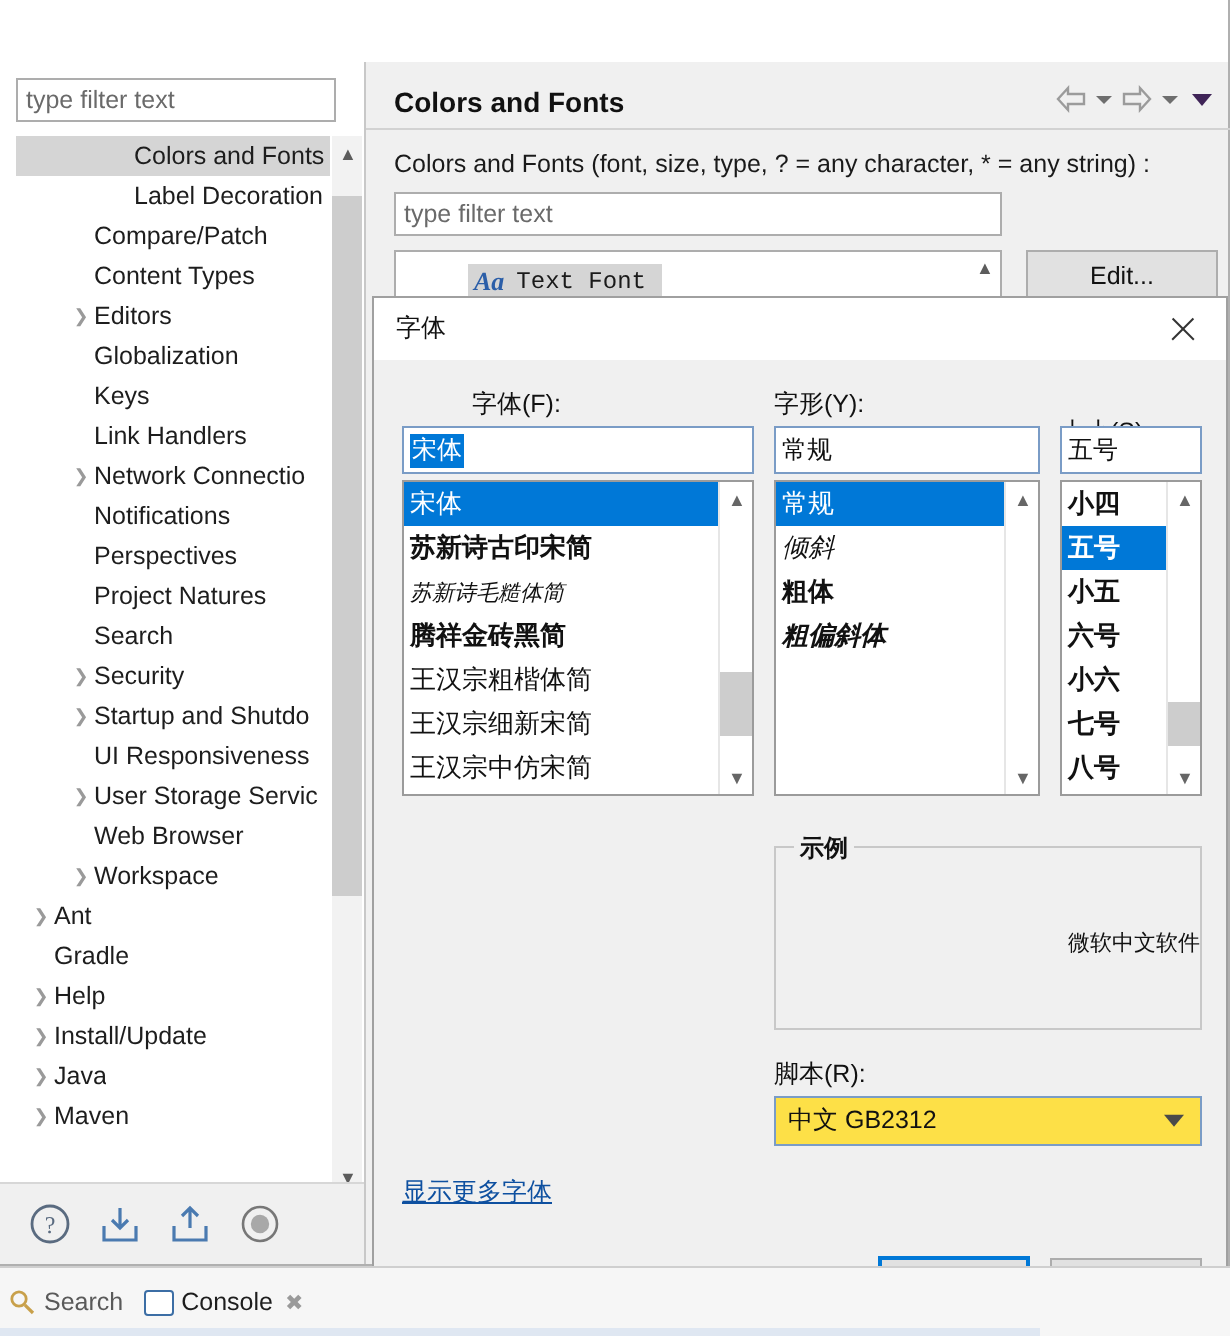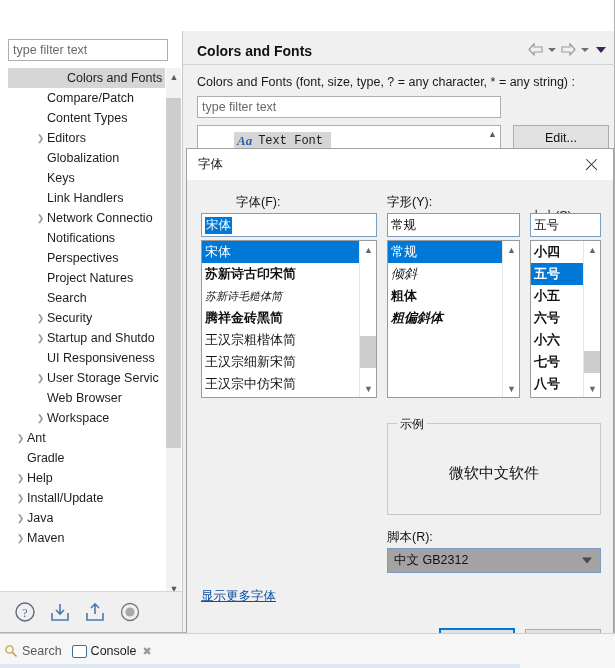--- a/index.html
+++ b/index.html
@@ -270,29 +270,29 @@
   .f-heavy   { font-family: "Liberation Sans", sans-serif; font-weight: bold; }
   .f-italic  { font-family: "Liberation Serif", serif; font-style: italic; }
   .f-bolditl { font-family: "Liberation Serif", serif; font-weight: bold; font-style: italic; }
 
   
   .group {
     position: absolute; border: 1px solid #c8c8c8;
   }
   .group-title {
     position: absolute; top: -8px; left: 9px; background: #f0f0f0;
-    padding: 0 3px; font-size: 12px; color: #111;
+    padding: 0 3px; font-size: 12px; color: #111; font-weight: bold;
   }
   .sample-text {
     position: absolute; left: 0; right: 0; top: 40px;
-    text-align: center; font-size: 15px; color: #111;
+    text-align: right; font-size: 11px; color: #111;
   }
 
   .combo {
-    position: absolute; height: 25px; background: #a3a3a3;
+    position: absolute; height: 25px; background: #fde047;
     border: 1px solid #7a9cc6; display: flex; align-items: center;
     padding-left: 6px; font-size: 12.5px; color: #111;
   }
   .combo .cv { }
   .combo .chev {
     position: absolute; right: 8px; top: 50%; transform: translateY(-60%);
     width: 0; height: 0; border-left: 5px solid transparent;
     border-right: 5px solid transparent; border-top: 6px solid #4a4a4a;
   }
 
@@ -348,20 +348,24 @@
 
 
     <div class="left-col">
       <input class="filter-input" type="text" placeholder="type filter text" style="">
 
       <div class="tree-box">
         <div class="tree-list" id="tree-list">
             <div class="tree-row sel" style="padding-left: 46px;">
               <span class="arrow"></span>
               <span class="tree-label">Colors and Fonts</span>
+            </div>
+            <div class="tree-row" style="padding-left: 46px;">
+              <span class="arrow"></span>
+              <span class="tree-label">Label Decoration</span>
             </div>
             <div class="tree-row" style="padding-left: 26px;">
               <span class="arrow"></span>
               <span class="tree-label">Compare/Patch</span>
             </div>
             <div class="tree-row" style="padding-left: 26px;">
               <span class="arrow"></span>
               <span class="tree-label">Content Types</span>
             </div>
             <div class="tree-row" style="padding-left: 26px;">

